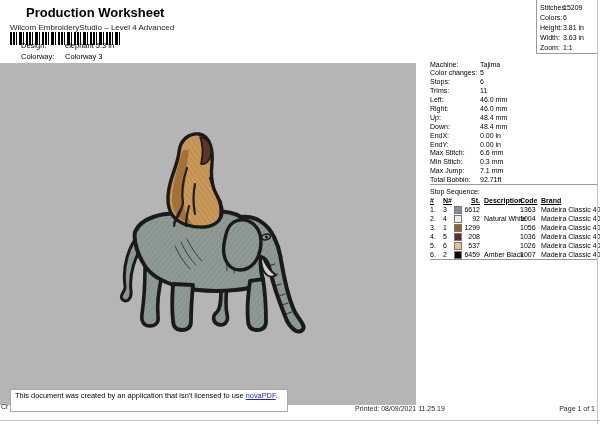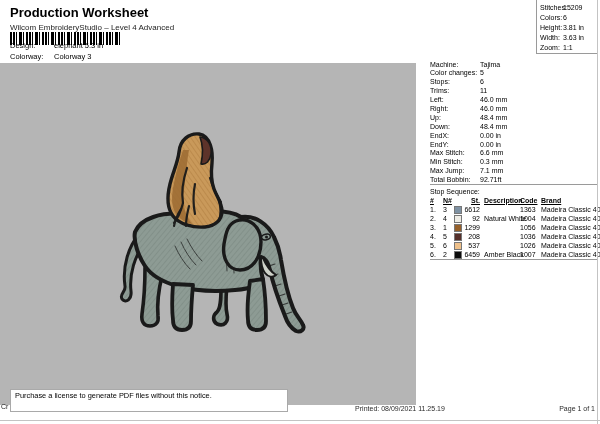--- a/index.html
+++ b/index.html
@@ -3,30 +3,30 @@
 <meta charset="utf-8">
 <style>
   html,body{margin:0;padding:0;}
   body{
     width:600px;height:424px;position:relative;background:#ffffff;
     font-family:"Liberation Sans",sans-serif;color:#000;overflow:hidden;
     -webkit-font-smoothing:antialiased;
   }
   .abs{position:absolute;}
   
-  .title{left:10px;top:5px;font-size:13px;font-weight:bold;white-space:nowrap;}
+  .title{left:26px;top:5px;font-size:13px;font-weight:bold;white-space:nowrap;}
   .subtitle{left:10px;top:23px;font-size:8px;color:#1c1c1c;white-space:nowrap;}
   .barcode{
     left:10px;top:32px;width:112px;height:13px;
     background:repeating-linear-gradient(90deg,
       #000 0 2px,#fff 2px 3px,#000 3px 5px,#fff 5px 6px,#000 6px 7px,
       #fff 7px 9px,#000 9px 12px,#fff 12px 13px,#000 13px 14px,#fff 14px 16px);
   }
   .meta-row{left:10px;font-size:7.5px;display:flex;white-space:nowrap;}
-  .meta-row .lbl{width:44px;}
+  .meta-row .lbl{width:44px;margin-left:11px;}
   
   .stats{
     left:536px;top:0;width:62px;height:54px;
     border-left:1px solid var(--line);border-bottom:1px solid var(--line);
     padding:3px 0 0 3px;box-sizing:border-box;
   }
   .srow{display:flex;font-size:7px;line-height:10px;white-space:nowrap;}
   .srow .sl{width:23px;}
   
   .canvas{left:0;top:63px;width:416px;height:342px;background:var(--canvas);}
@@ -280,18 +280,18 @@
     <span class="c-st">6459</span>
     <span class="c-desc">Amber Black</span>
     <span class="c-code">1007</span>
     <span class="c-brand">Madeira Classic 40</span>
   </div>
 </div>
 <div class="abs stopseq-line2"></div>
 
 <div class="abs cropped">Cr</div>
 <div class="abs notice">
-  <div>Purchase a license to generate PDF files without this notice.</div>
+  <div><span>This document was created by an application that isn't licensed to use </span><span class="nova">novaPDF</span><span>.</span></div>
 </div>
 <div class="abs printed">Printed: 08/09/2021 11.25.19</div>
 <div class="abs pageno">Page 1 of 1</div>
 <div class="abs edge-bottom"></div>
 <div class="abs edge-right"></div>
 
 </body></html>

